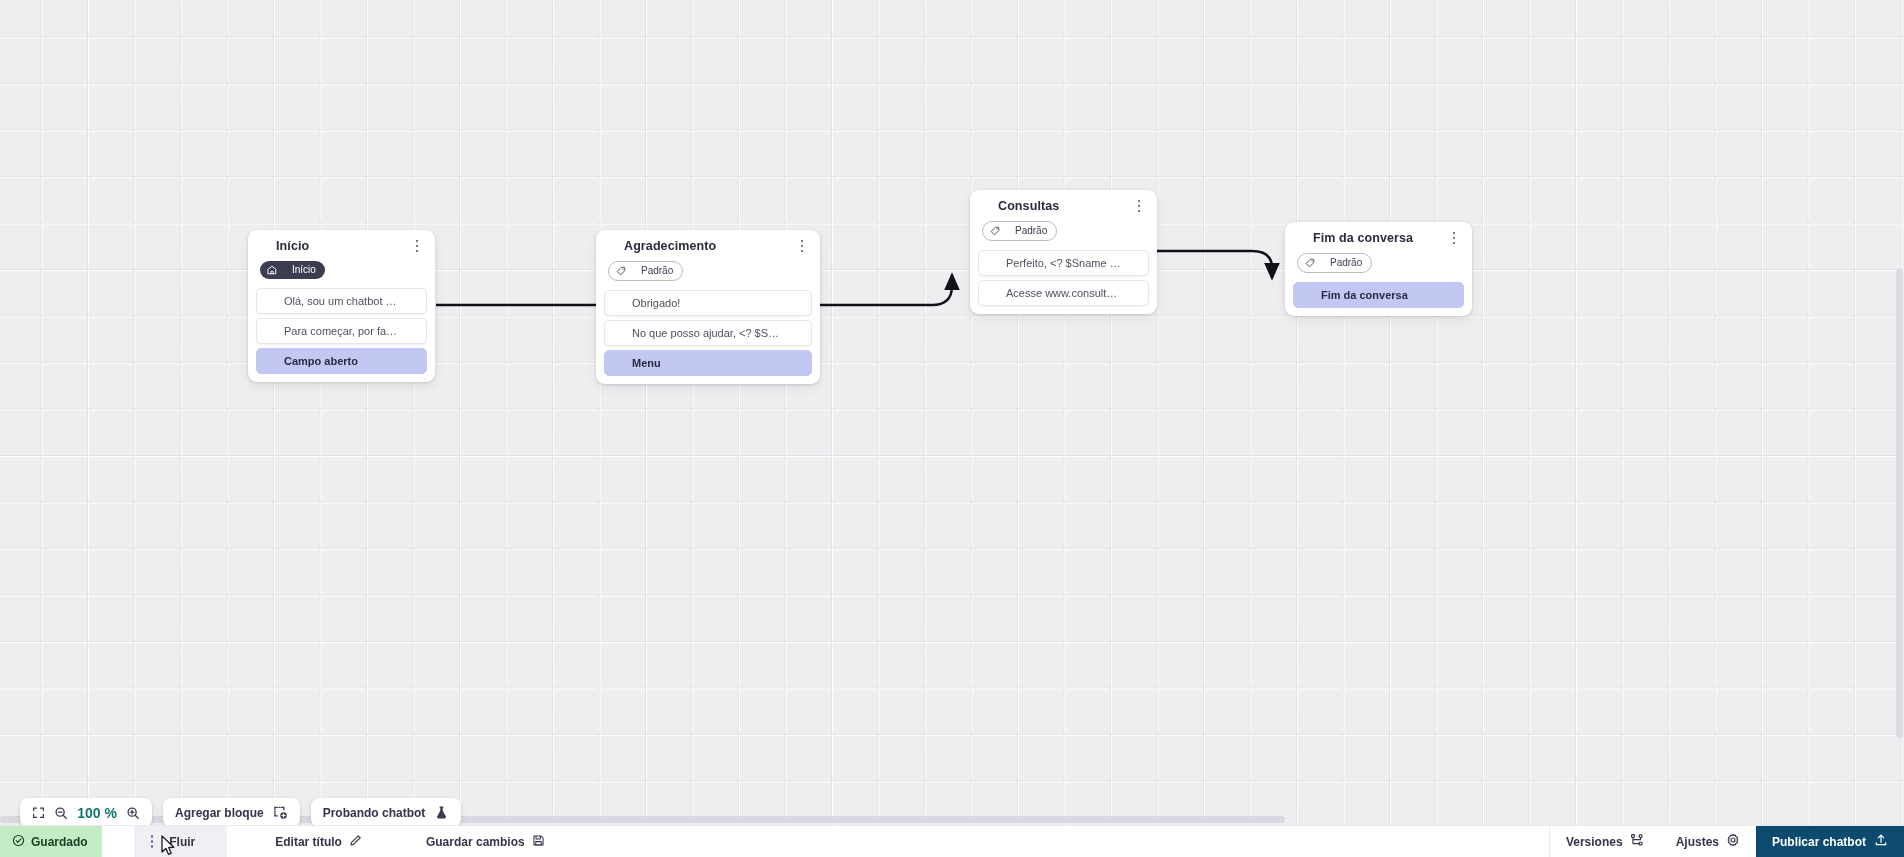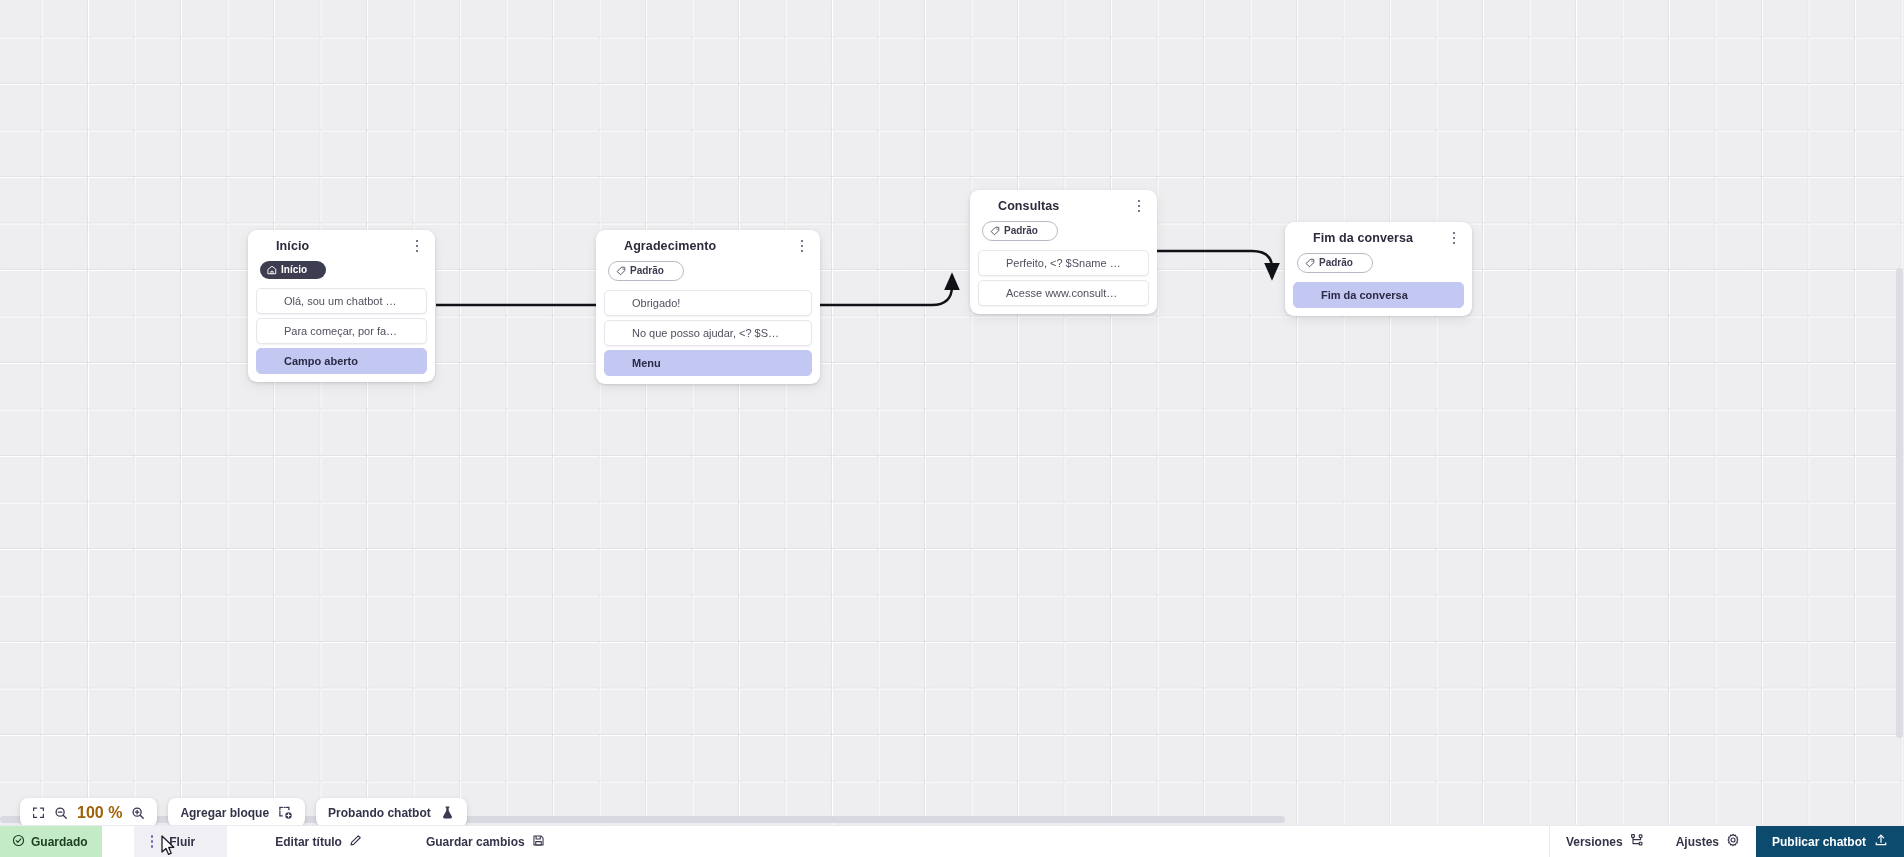--- a/index.html
+++ b/index.html
@@ -55,23 +55,23 @@
   }
   .kebab {
     width: 14px; height: 16px;
     display: flex; flex-direction: column; align-items: center; justify-content: center;
     gap: 2.5px; cursor: pointer; margin-top: -1px;
   }
   .kebab i { width: 2.6px; height: 2.6px; border-radius: 50%; background: #4a4a62; display:block;}
 
   .badges { padding: 7px 12px 0 12px; }
   .badge {
-    display: inline-flex; align-items: center; gap: 4px;
-    border-radius: 20px; font-size: 10px; font-weight: 700;
-    padding: 3px 19px 3px 7px; line-height: 12px;
+    display: inline-flex; align-items: center; gap: 15px;
+    border-radius: 20px; font-size: 10px; font-weight: 400;
+    padding: 3px 9px 3px 7px; line-height: 12px;
   }
   .badge.start { background: #3d3d52; color: #ffffff; }
   .badge.default { background: #ffffff; color: #3b3b50; border: 1px solid #b9b9c6; }
   .badge svg { display:block; }
 
   .rows { padding: 9px 0 0 0; display: flex; flex-direction: column; gap: 4px; }
   .row {
     margin: 0 8px;
     background: #ffffff;
     border: 1px solid #e6e6ec;
@@ -96,21 +96,21 @@
   .tool {
     background: #ffffff;
     border-radius: 8px;
     box-shadow: 0 1px 3px rgba(25,25,45,.13), 0 3px 9px rgba(25,25,45,.07);
     height: 29px;
     display: flex; align-items: center; gap: 9px;
     padding: 0 12px;
     font-size: 12px; color: #33334a; font-weight: 600;
     cursor: pointer; user-select: none;
   }
-  .tool .zoomval { font-size: 16px; color: #a16207; font-weight: 600; min-width: 40px; text-align:center;}
+  .tool .zoomval { font-size: 14px; color: #0f766e; font-weight: 600; min-width: 40px; text-align:center;}
   .tool svg { display: block; }
 
   
   .bottombar {
     position: absolute; left: 0; bottom: 0; width: 1904px; height: 32px;
     background: #ffffff; display: flex; align-items: stretch;
     border-top: 1px solid #e9e9ef;
     z-index: 30;
     font-size: 12px;
     gap: 32px;

